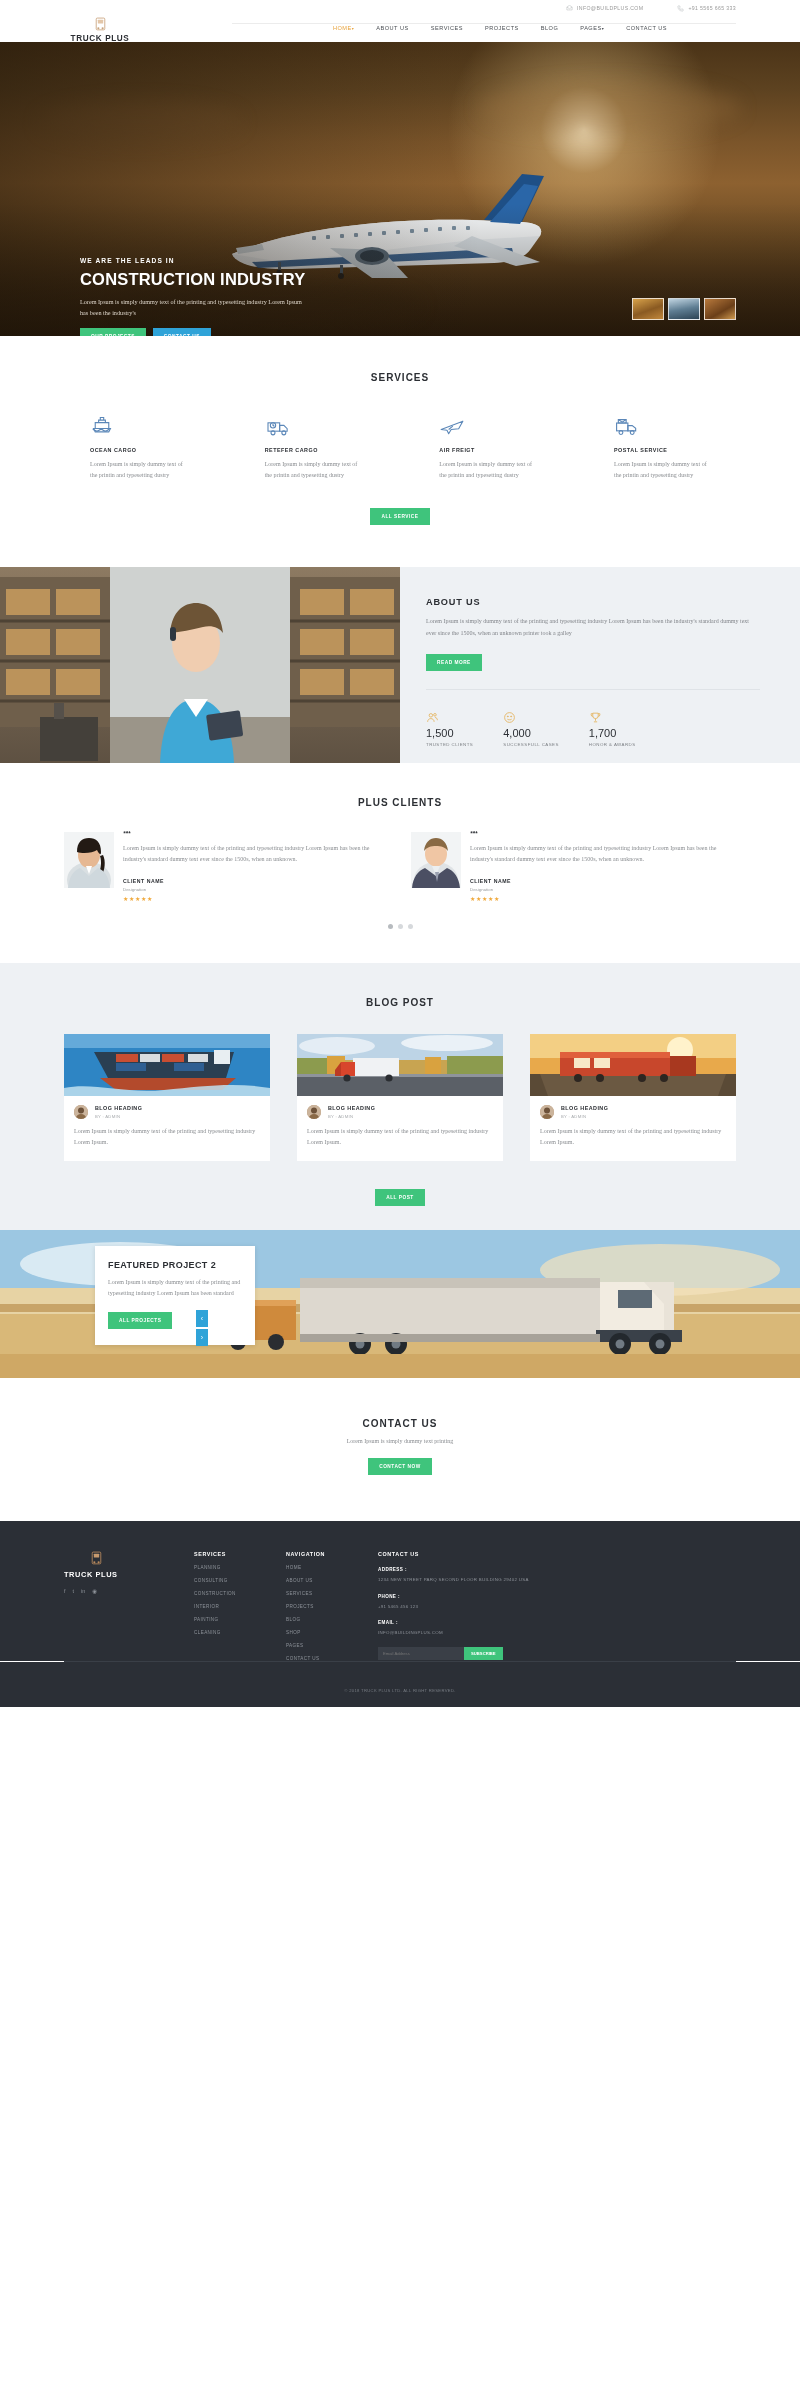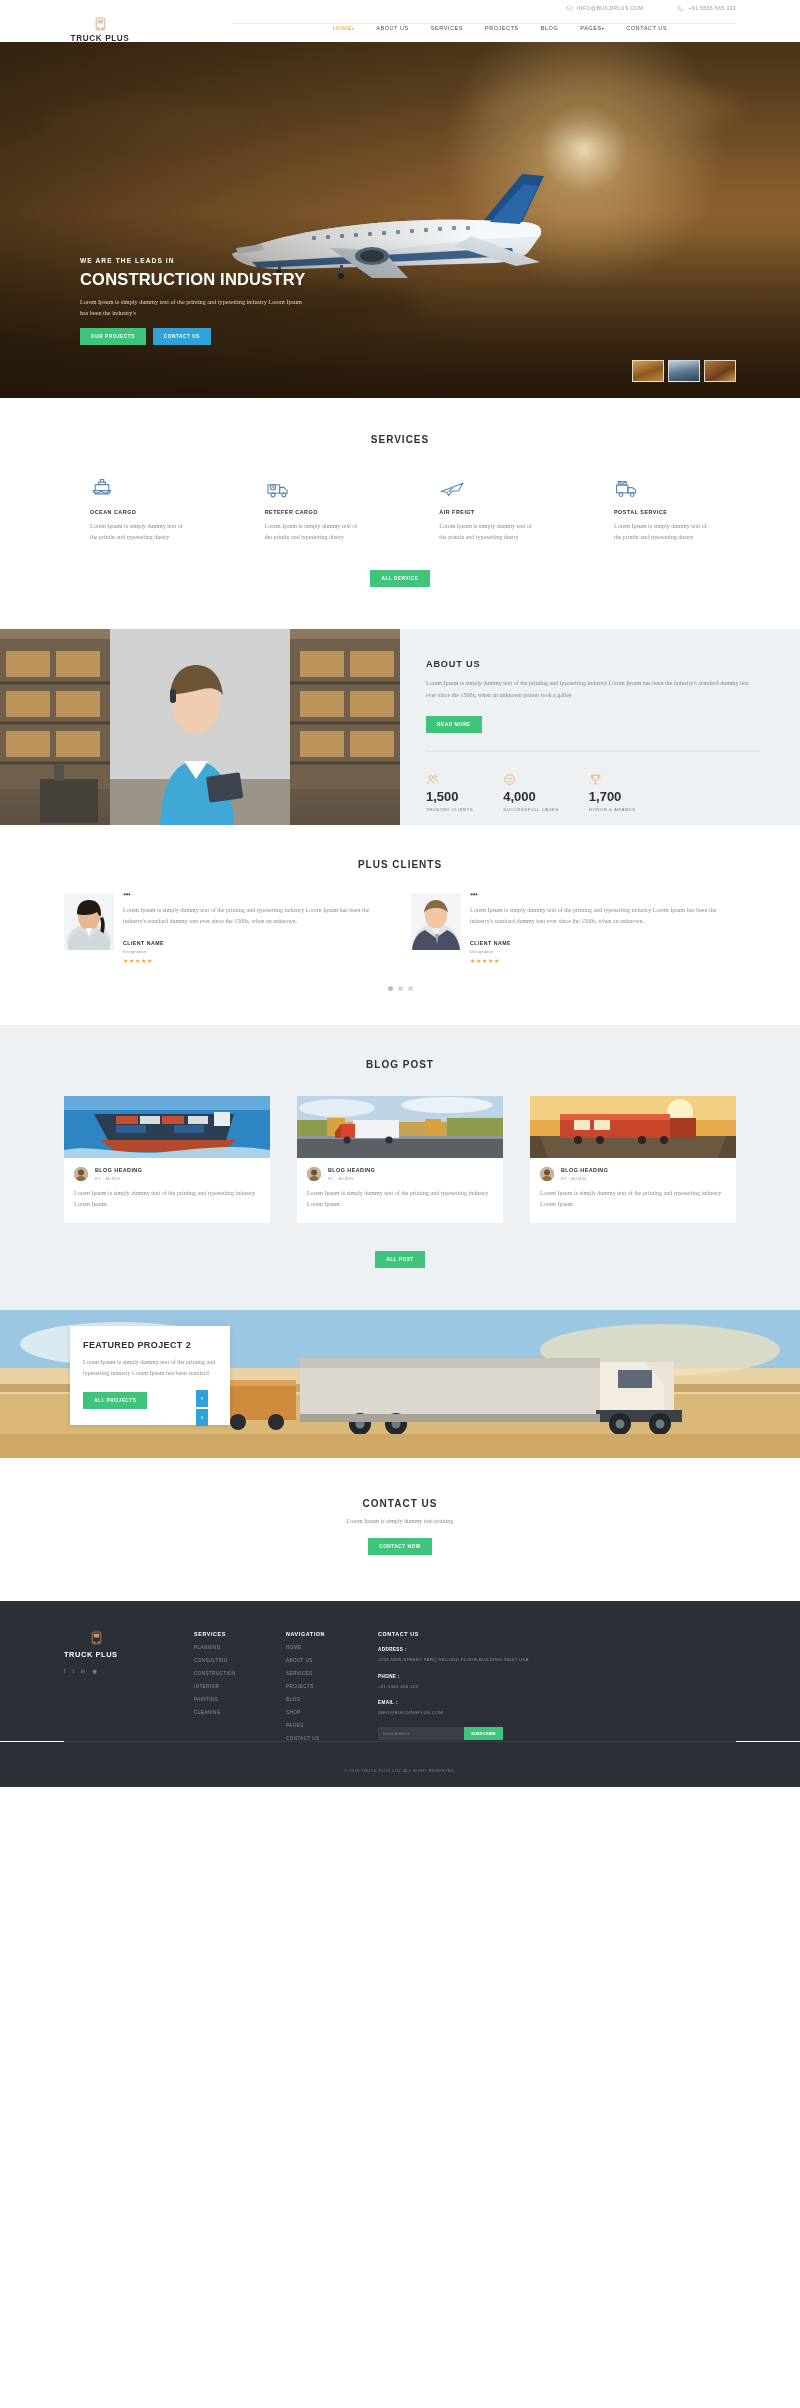--- a/index.html
+++ b/index.html
@@ -22,21 +22,21 @@
   .brand { width:200px; display:flex; flex-direction:column; align-items:center; padding-top:1px; }
   .brand-logo { width:13px; height:15px; position:relative; }
   .brand-name { font-size:8.2px; font-weight:bold; letter-spacing:.6px; color:#2c2f34; margin-top:2px; }
   .nav { flex:1; display:flex; justify-content:center; align-items:flex-start; gap:0; padding-top:9px; }
   .nav-item { font-size:5.6px; letter-spacing:.5px; color:#4b4f54; padding:0 11px; white-space:nowrap; cursor:pointer; }
   .nav-item.active { color:#e8a33d; }
   .nav-caret { font-size:4px; }
   .nav-divider { position:absolute; left:232px; right:64px; top:7px; height:1px; background:#ececec; }
 
   
-  .hero { position:relative; height:356px; overflow:hidden; background:#be185d; }
+  .hero { position:relative; height:294px; overflow:hidden; background:#be185d; }
   .hero-sky { position:absolute; inset:0;
     background:
       radial-gradient(circle at 73% 30%, rgba(255,238,200,.85) 0%, rgba(255,220,150,.35) 7%, rgba(190,140,70,0) 22%),
       linear-gradient(180deg,#4a3317 0%, #5d4220 16%, #7b552a 34%, #8d6130 48%, #6d4c24 66%, #4a3318 84%, #33220f 100%);
   }
   .hero-haze { position:absolute; inset:0; background:
       linear-gradient(90deg, rgba(30,20,8,.55) 0%, rgba(30,20,8,.18) 38%, rgba(30,20,8,0) 60%),
       linear-gradient(0deg, rgba(25,16,6,.55) 0%, rgba(25,16,6,0) 45%); }
   .hero-cloud { position:absolute; border-radius:50%; filter:blur(9px); }
   .plane { position:absolute; left:222px; top:128px; width:340px; height:132px; }
@@ -70,54 +70,54 @@
 
   
   .about { display:flex; background:#eef1f4; height:196px; }
   .about-photo { width:400px; position:relative; overflow:hidden; background:#6a5c4c; }
   .about-right { flex:1; padding:30px 40px 0 26px; }
   .about-title { font-size:9.2px; font-weight:bold; letter-spacing:.8px; color:#2c2f34; }
   .about-text { margin-top:9px; font-family:"Liberation Serif", serif; font-size:6px; line-height:1.95; color:#83868b; }
   .about-hr { margin-top:18px; height:1px; background:#dfe3e7; }
   .counters { display:flex; gap:30px; margin-top:20px; }
   .counter-ic { height:13px; color:#e4b055; }
-  .counter-num { font-size:13px; font-weight:bold; color:#2c2f34; margin-top:4px; }
+  .counter-num { font-size:11px; font-weight:normal; color:#2c2f34; margin-top:4px; }
   .counter-lbl { font-size:4.4px; letter-spacing:.45px; color:#7d8085; margin-top:3px; }
 
   
   .clients { background:#fff; padding-top:34px; padding-bottom:34px; }
   .cli-row { display:flex; gap:22px; margin-top:24px; justify-content:space-between; }
   .cli { display:flex; gap:9px; width:330px; }
   .cli-photo { width:50px; height:56px; flex:none; overflow:hidden; background:#e7eaec; position:relative; }
   .cli-body { flex:1; }
   .cli-quote { font-size:9px; font-weight:bold; color:#2c2f34; line-height:.6; letter-spacing:-1px; }
   .cli-text { margin-top:6px; font-family:"Liberation Serif", serif; font-size:6px; line-height:1.75; color:#8a8d91; }
   .cli-name { margin-top:14px; font-size:5.2px; font-weight:bold; letter-spacing:.5px; color:#2c2f34; }
   .cli-desg { margin-top:3px; font-size:4.4px; color:#9a9d9f; }
   .cli-stars { margin-top:3px; font-size:6px; color:#f0a93c; letter-spacing:.6px; }
   .dots { display:flex; justify-content:center; gap:5px; margin-top:22px; }
   .dot { width:5px; height:5px; border-radius:50%; background:#d6d9dc; cursor:pointer; }
   .dot.active { background:#b7bbbf; }
 
   
-  .blog { background:#eef1f4; padding-top:34px; padding-bottom:42px; }
+  .blog { background:#eef1f4; padding-top:34px; padding-bottom:24px; }
   .blog-grid { display:flex; gap:18px; margin-top:26px; justify-content:space-between; }
   .post { width:206px; background:#fff; }
   .post-img { height:62px; overflow:hidden; position:relative; }
   .post-body { padding:9px 10px 14px 10px; }
   .post-head { display:flex; gap:7px; align-items:flex-start; }
   .post-avatar { width:14px; height:14px; border-radius:50%; overflow:hidden; flex:none; background:#b08d6a; position:relative; }
   .post-title { font-size:5.4px; font-weight:bold; letter-spacing:.45px; color:#2c2f34; }
   .post-by { font-size:4.2px; color:#a7aaad; margin-top:3px; letter-spacing:.3px; }
   .post-text { margin-top:7px; font-family:"Liberation Serif", serif; font-size:6px; line-height:1.75; color:#8a8d91; }
 
   
   .featured { position:relative; height:148px; overflow:hidden; }
   .feat-bg { position:absolute; inset:0; background:linear-gradient(180deg,#a9cfe6 0%,#cfe2ee 26%,#efd9a8 47%,#e6c68a 62%,#d7b071 78%,#c79a56 100%); }
-  .feat-card { position:absolute; left:70px; top:16px; width:160px; background:#fff; padding:14px 13px 16px 13px; z-index:6; box-shadow:0 1px 5px rgba(0,0,0,.12); }
+  .feat-card { position:absolute; left:95px; top:16px; width:160px; background:#fff; padding:14px 13px 16px 13px; z-index:6; box-shadow:0 1px 5px rgba(0,0,0,.12); }
   .feat-title { font-size:9px; font-weight:bold; letter-spacing:.4px; color:#2c2f34; }
   .feat-text { margin-top:7px; font-family:"Liberation Serif", serif; font-size:6px; line-height:1.75; color:#8a8d91; }
   .feat-arrows { position:absolute; left:196px; top:80px; z-index:7; display:flex; flex-direction:column; gap:2px; }
   .arrow { width:12px; height:17px; background:#2fa3d8; color:#fff; display:flex; align-items:center; justify-content:center; font-size:7px; cursor:pointer; }
 
   
   .contact { background:#fff; text-align:center; padding:40px 64px 46px; }
   .contact-sub { margin-top:9px; font-family:"Liberation Serif", serif; font-size:6px; color:#8a8d91; }
 
   

